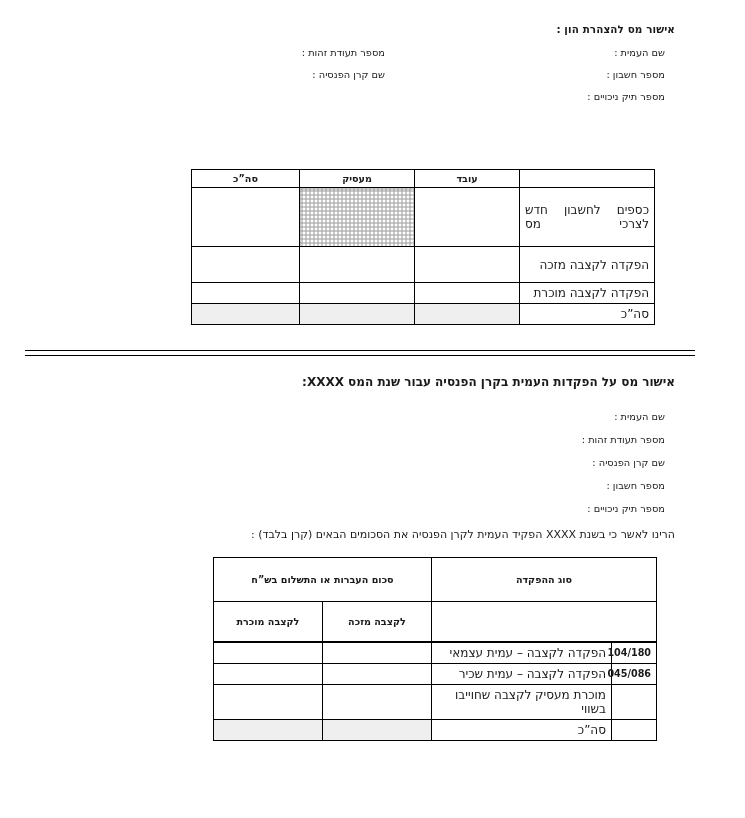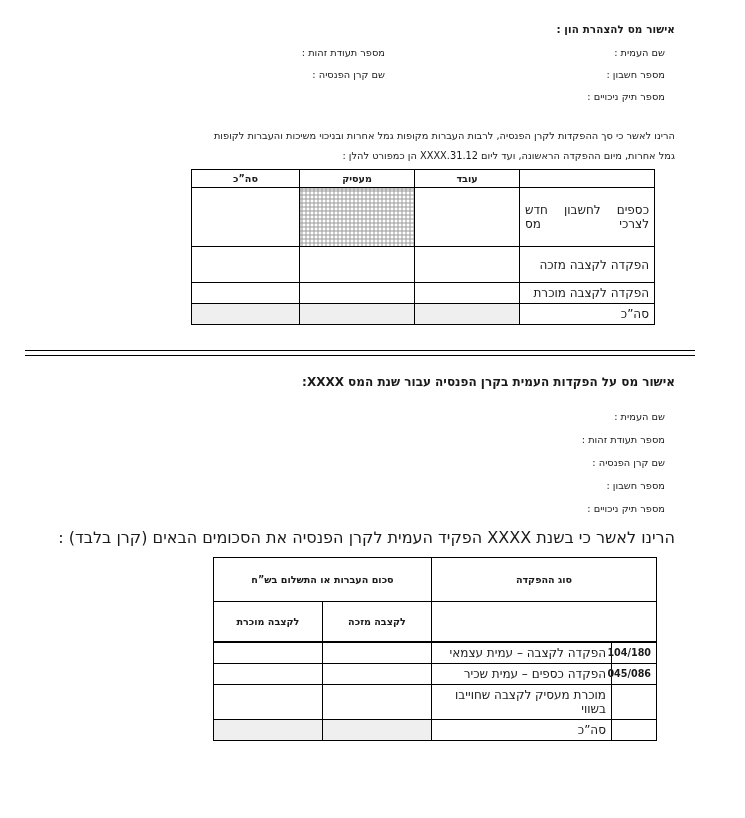--- a/index.html
+++ b/index.html
@@ -110,43 +110,39 @@
     position: absolute;
     right: 70px;
     top: 375px;
     font-size: 12px;
     font-weight: bold;
   }
   .para2 {
     position: absolute;
     right: 70px;
     top: 528px;
-    font-size: 16px;
+    font-size: 11px;
     white-space: nowrap;
     text-align: right;
   }
 </style>
 </head>
 <body>
 
 <div class="page">
 
   <div class="hdr-title">אישור מס להצהרת הון :</div>
 
   <div class="lbl-right" style="top:47px">שם העמית :</div>
   <div class="lbl-right" style="top:69px">מספר חשבון :</div>
   <div class="lbl-right" style="top:91px">מספר תיק ניכויים :</div>
 
   <div class="lbl-mid" style="top:47px">מספר תעודת זהות :</div>
   <div class="lbl-mid" style="top:69px">שם קרן הפנסיה :</div>
 
-  <div class="para" style="right:70px; left:72px; top:126px;">
-    <span>הרינו לאשר כי סך ההפקדות לקרן הפנסיה, לרבות העברות מקופות גמל אחרות ובניכוי משיכות והעברות לקופות</span>
-    <span class="l2">גמל אחרות, מיום ההפקדה הראשונה, ועד ליום 31.12.XXXX הן כמפורט להלן :</span>
-  </div>
 
   <table style="right:90px; top:169px; width:463px;">
     <colgroup>
       <col style="width:135px">
       <col style="width:105px">
       <col style="width:115px">
       <col style="width:108px">
     </colgroup>
     <thead>
       <tr>
@@ -216,21 +212,21 @@
     </thead>
     <tbody>
       <tr style="height:21px">
         <td class="th-c">104/180</td>
         <td class="cell-desc">הפקדה לקצבה – עמית עצמאי</td>
         <td></td>
         <td></td>
       </tr>
       <tr style="height:21px">
         <td class="th-c">045/086</td>
-        <td class="cell-desc">הפקדה כספים – עמית שכיר</td>
+        <td class="cell-desc">הפקדה לקצבה – עמית שכיר</td>
         <td></td>
         <td></td>
       </tr>
       <tr style="height:30px">
         <td class="th-c"></td>
         <td class="cell-desc">מוכרת מעסיק לקצבה שחוייבו בשווי</td>
         <td></td>
         <td></td>
       </tr>
       <tr class="row-total" style="height:21px">

